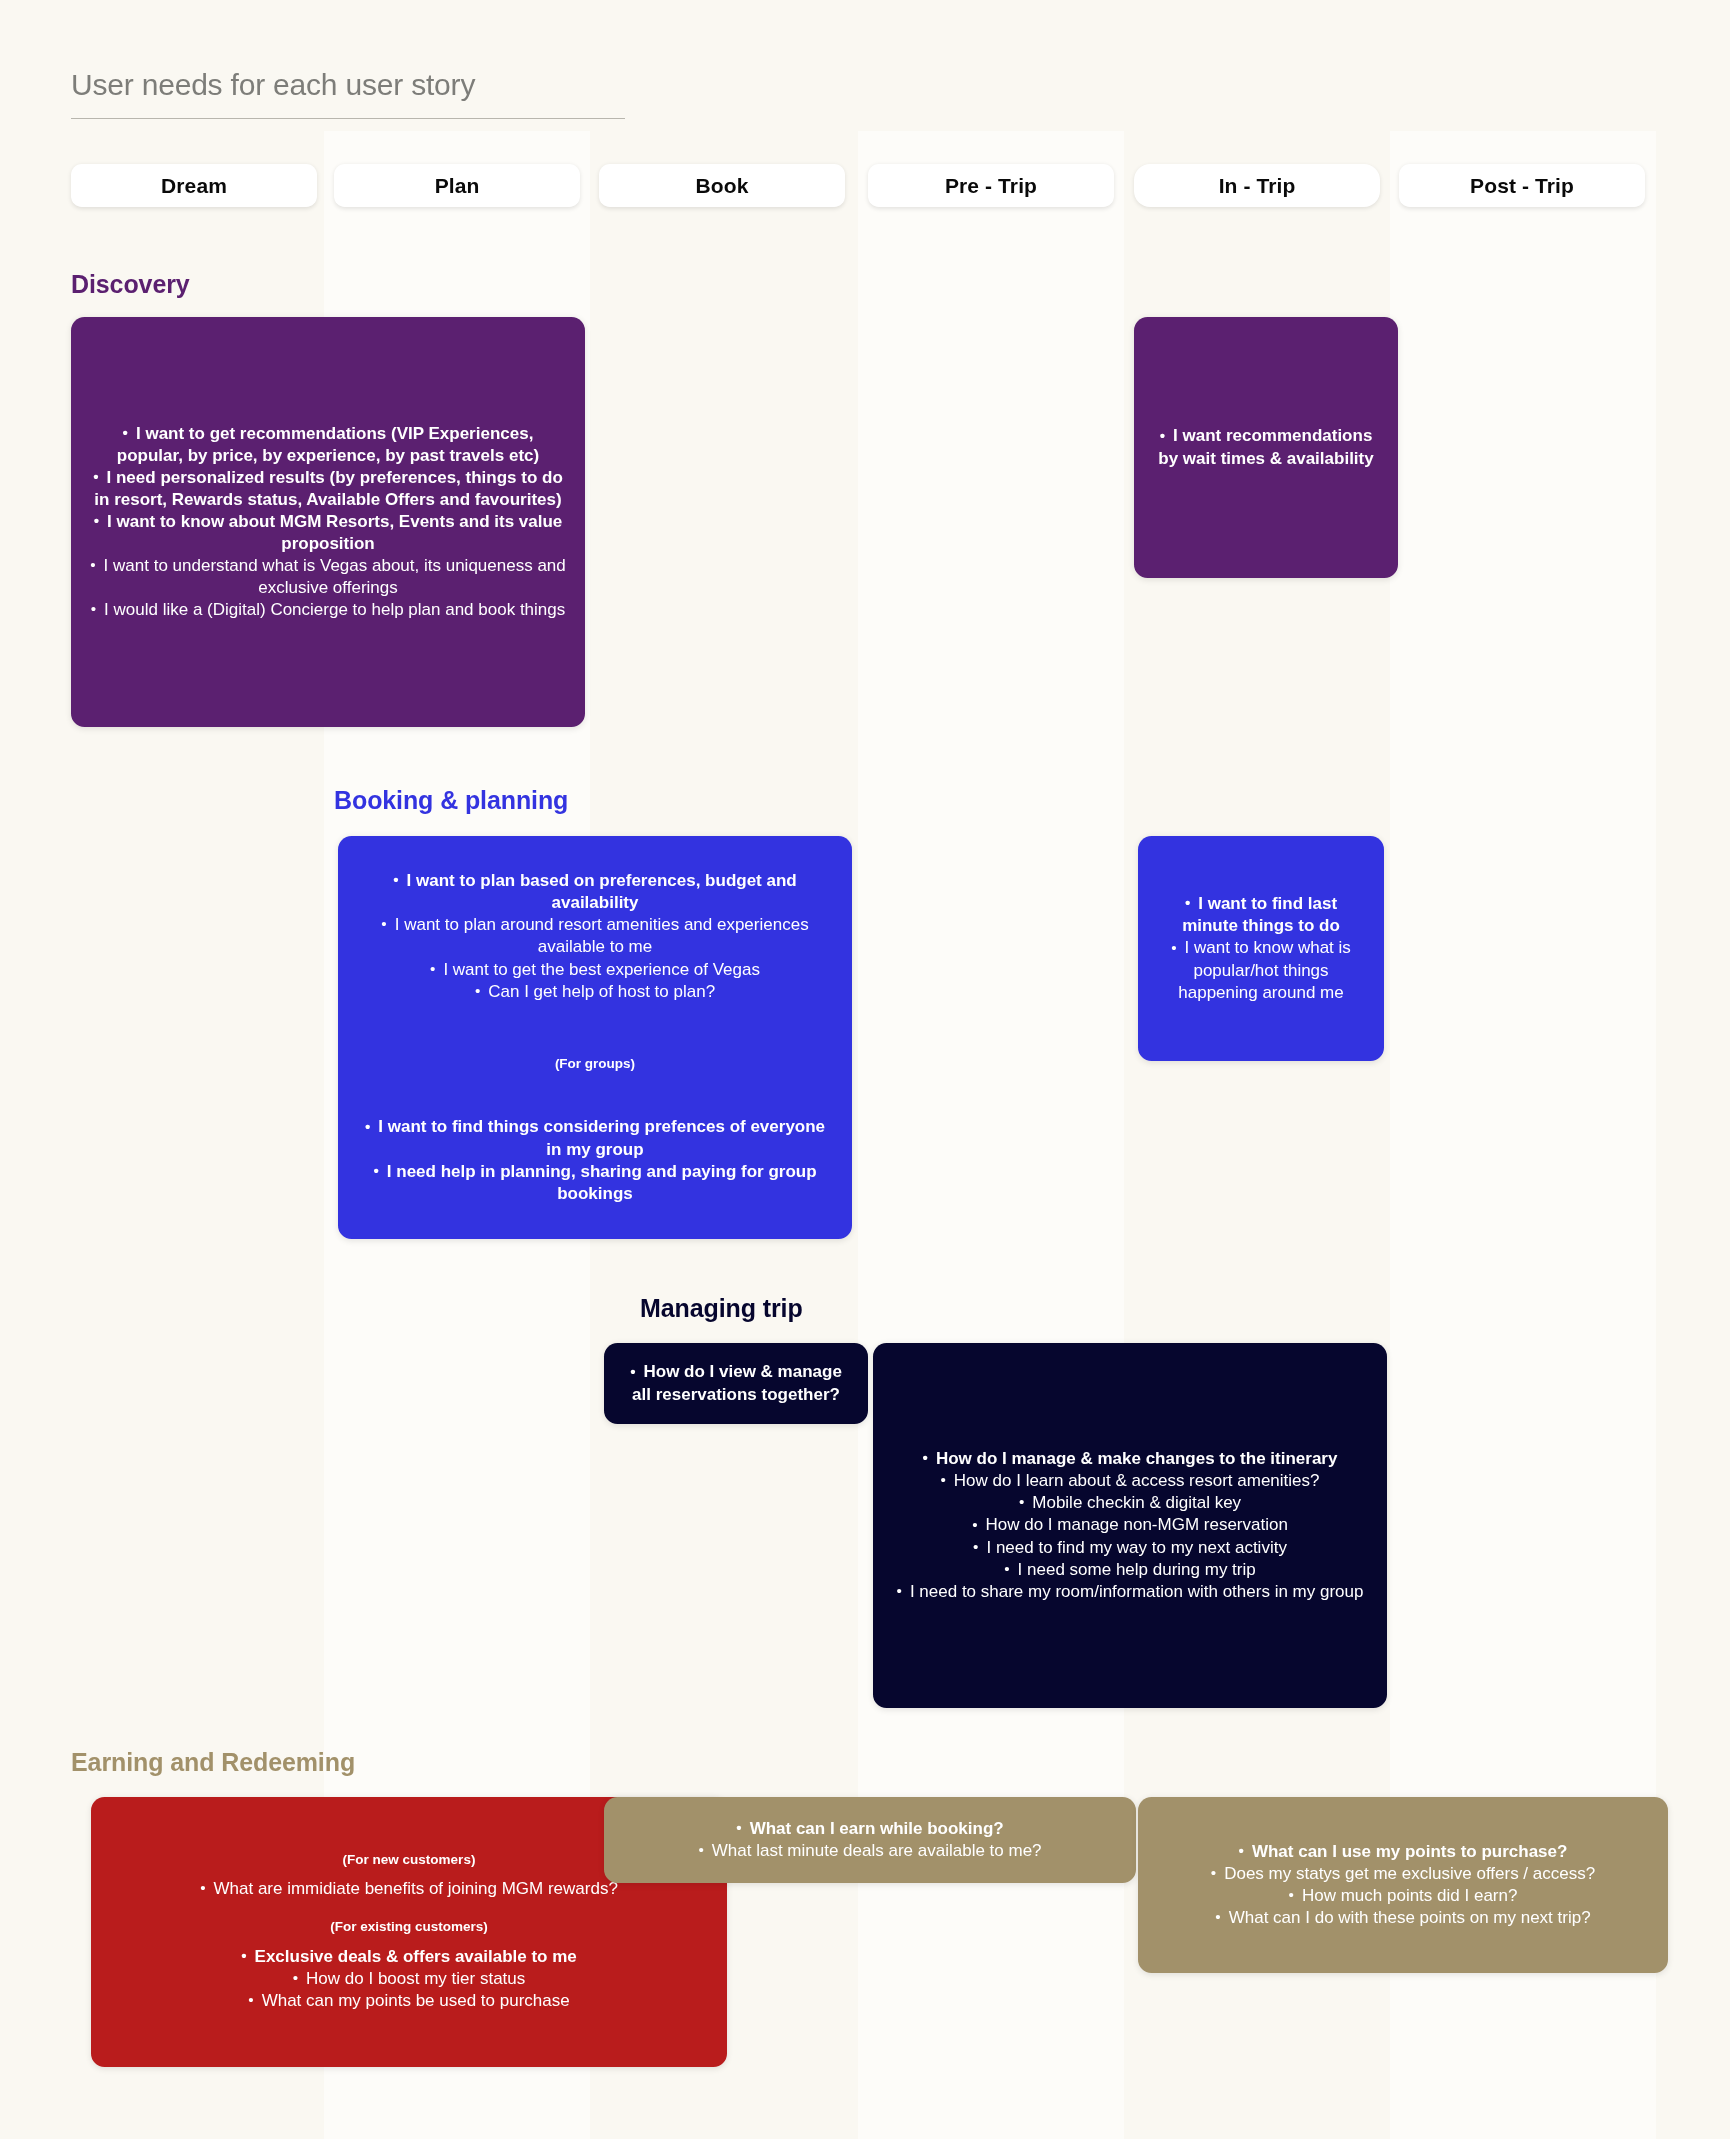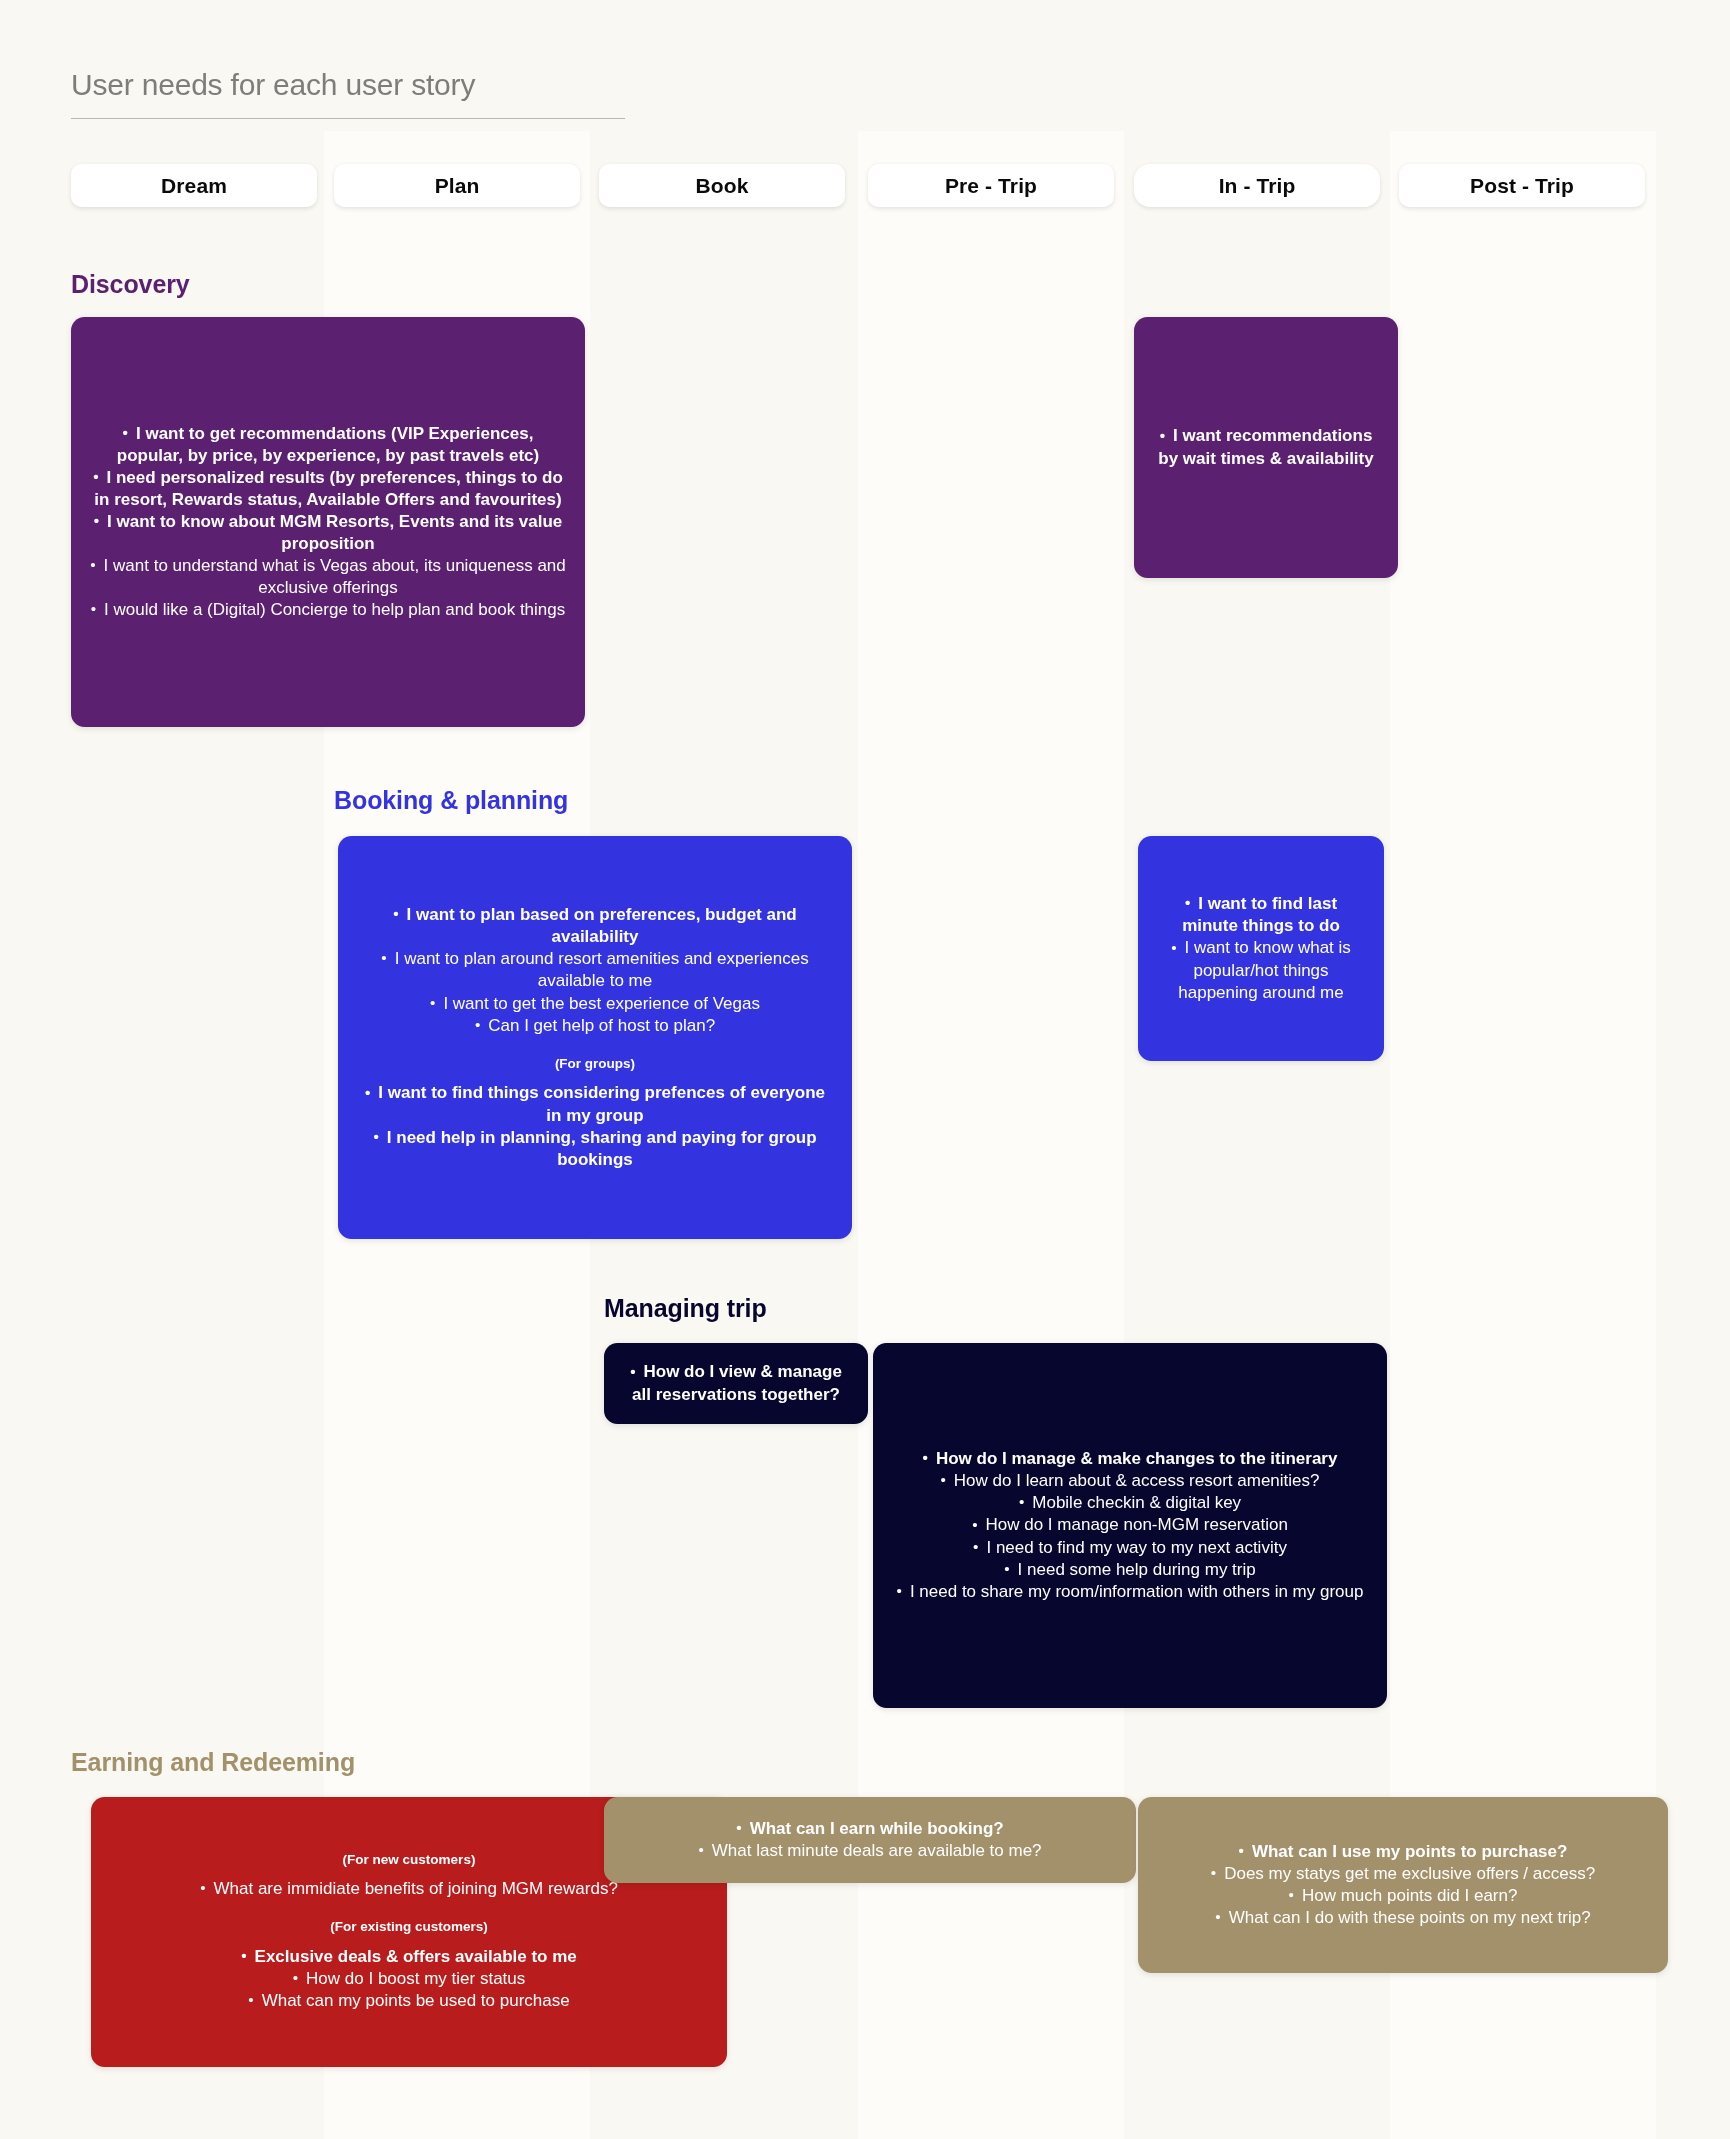--- a/index.html
+++ b/index.html
@@ -107,40 +107,40 @@
         <li>I want to understand what is Vegas about, its uniqueness and exclusive offerings</li>
         <li>I would like a (Digital) Concierge to help plan and book things</li>
       </ul>
     </div>
     <div class="need-card" style="left: 1134px; top: 317px; width: 264px; min-height: 261px; background: rgb(91, 32, 112);">
       <ul>
         <li class="bold">I want recommendations by wait times &amp; availability</li>
       </ul>
     </div>
     <div class="section-label" style="left: 334px; top: 786px; color: rgb(51, 51, 224);">Booking &amp; planning</div>
-    <div class="need-card" style="left: 338px; top: 836px; width: 514px; min-height: 403px; background: rgb(51, 51, 224);">
+    <div class="need-card" style="left: 338px; top: 836px; width: 514px; min-height: 403px; background: rgb(51, 51, 224); gap: 34px;">
       <ul>
         <li class="bold">I want to plan based on preferences, budget and availability</li>
         <li>I want to plan around resort amenities and experiences available to me</li>
         <li>I want to get the best experience of Vegas</li>
         <li>Can I get help of host to plan?</li>
       </ul>
       <div class="group-label">(For groups)</div>
       <ul>
         <li class="bold">I want to find things considering prefences of everyone in my group</li>
         <li class="bold">I need help in planning, sharing and paying for group bookings</li>
       </ul>
     </div>
     <div class="need-card" style="left: 1138px; top: 836px; width: 246px; min-height: 225px; background: rgb(51, 51, 224);">
       <ul>
         <li class="bold">I want to find last minute things to do</li>
         <li>I want to know what is popular/hot things happening around me</li>
       </ul>
     </div>
-    <div class="section-label" style="left: 604px; top: 1294px; color: rgb(6, 6, 46);">Managing trip</div>
+    <div class="section-label" style="left: 640px; top: 1294px; color: rgb(6, 6, 46);">Managing trip</div>
     <div class="need-card" style="left: 604px; top: 1343px; width: 264px; min-height: 81px; background: rgb(6, 6, 46);">
       <ul>
         <li class="bold">How do I view &amp; manage all reservations together?</li>
       </ul>
     </div>
     <div class="need-card" style="left: 873px; top: 1343px; width: 514px; min-height: 365px; background: rgb(6, 6, 46);">
       <ul>
         <li class="bold">How do I manage &amp; make changes to the itinerary</li>
         <li>How do I learn about &amp; access resort amenities?</li>
         <li>Mobile checkin &amp; digital key</li>

